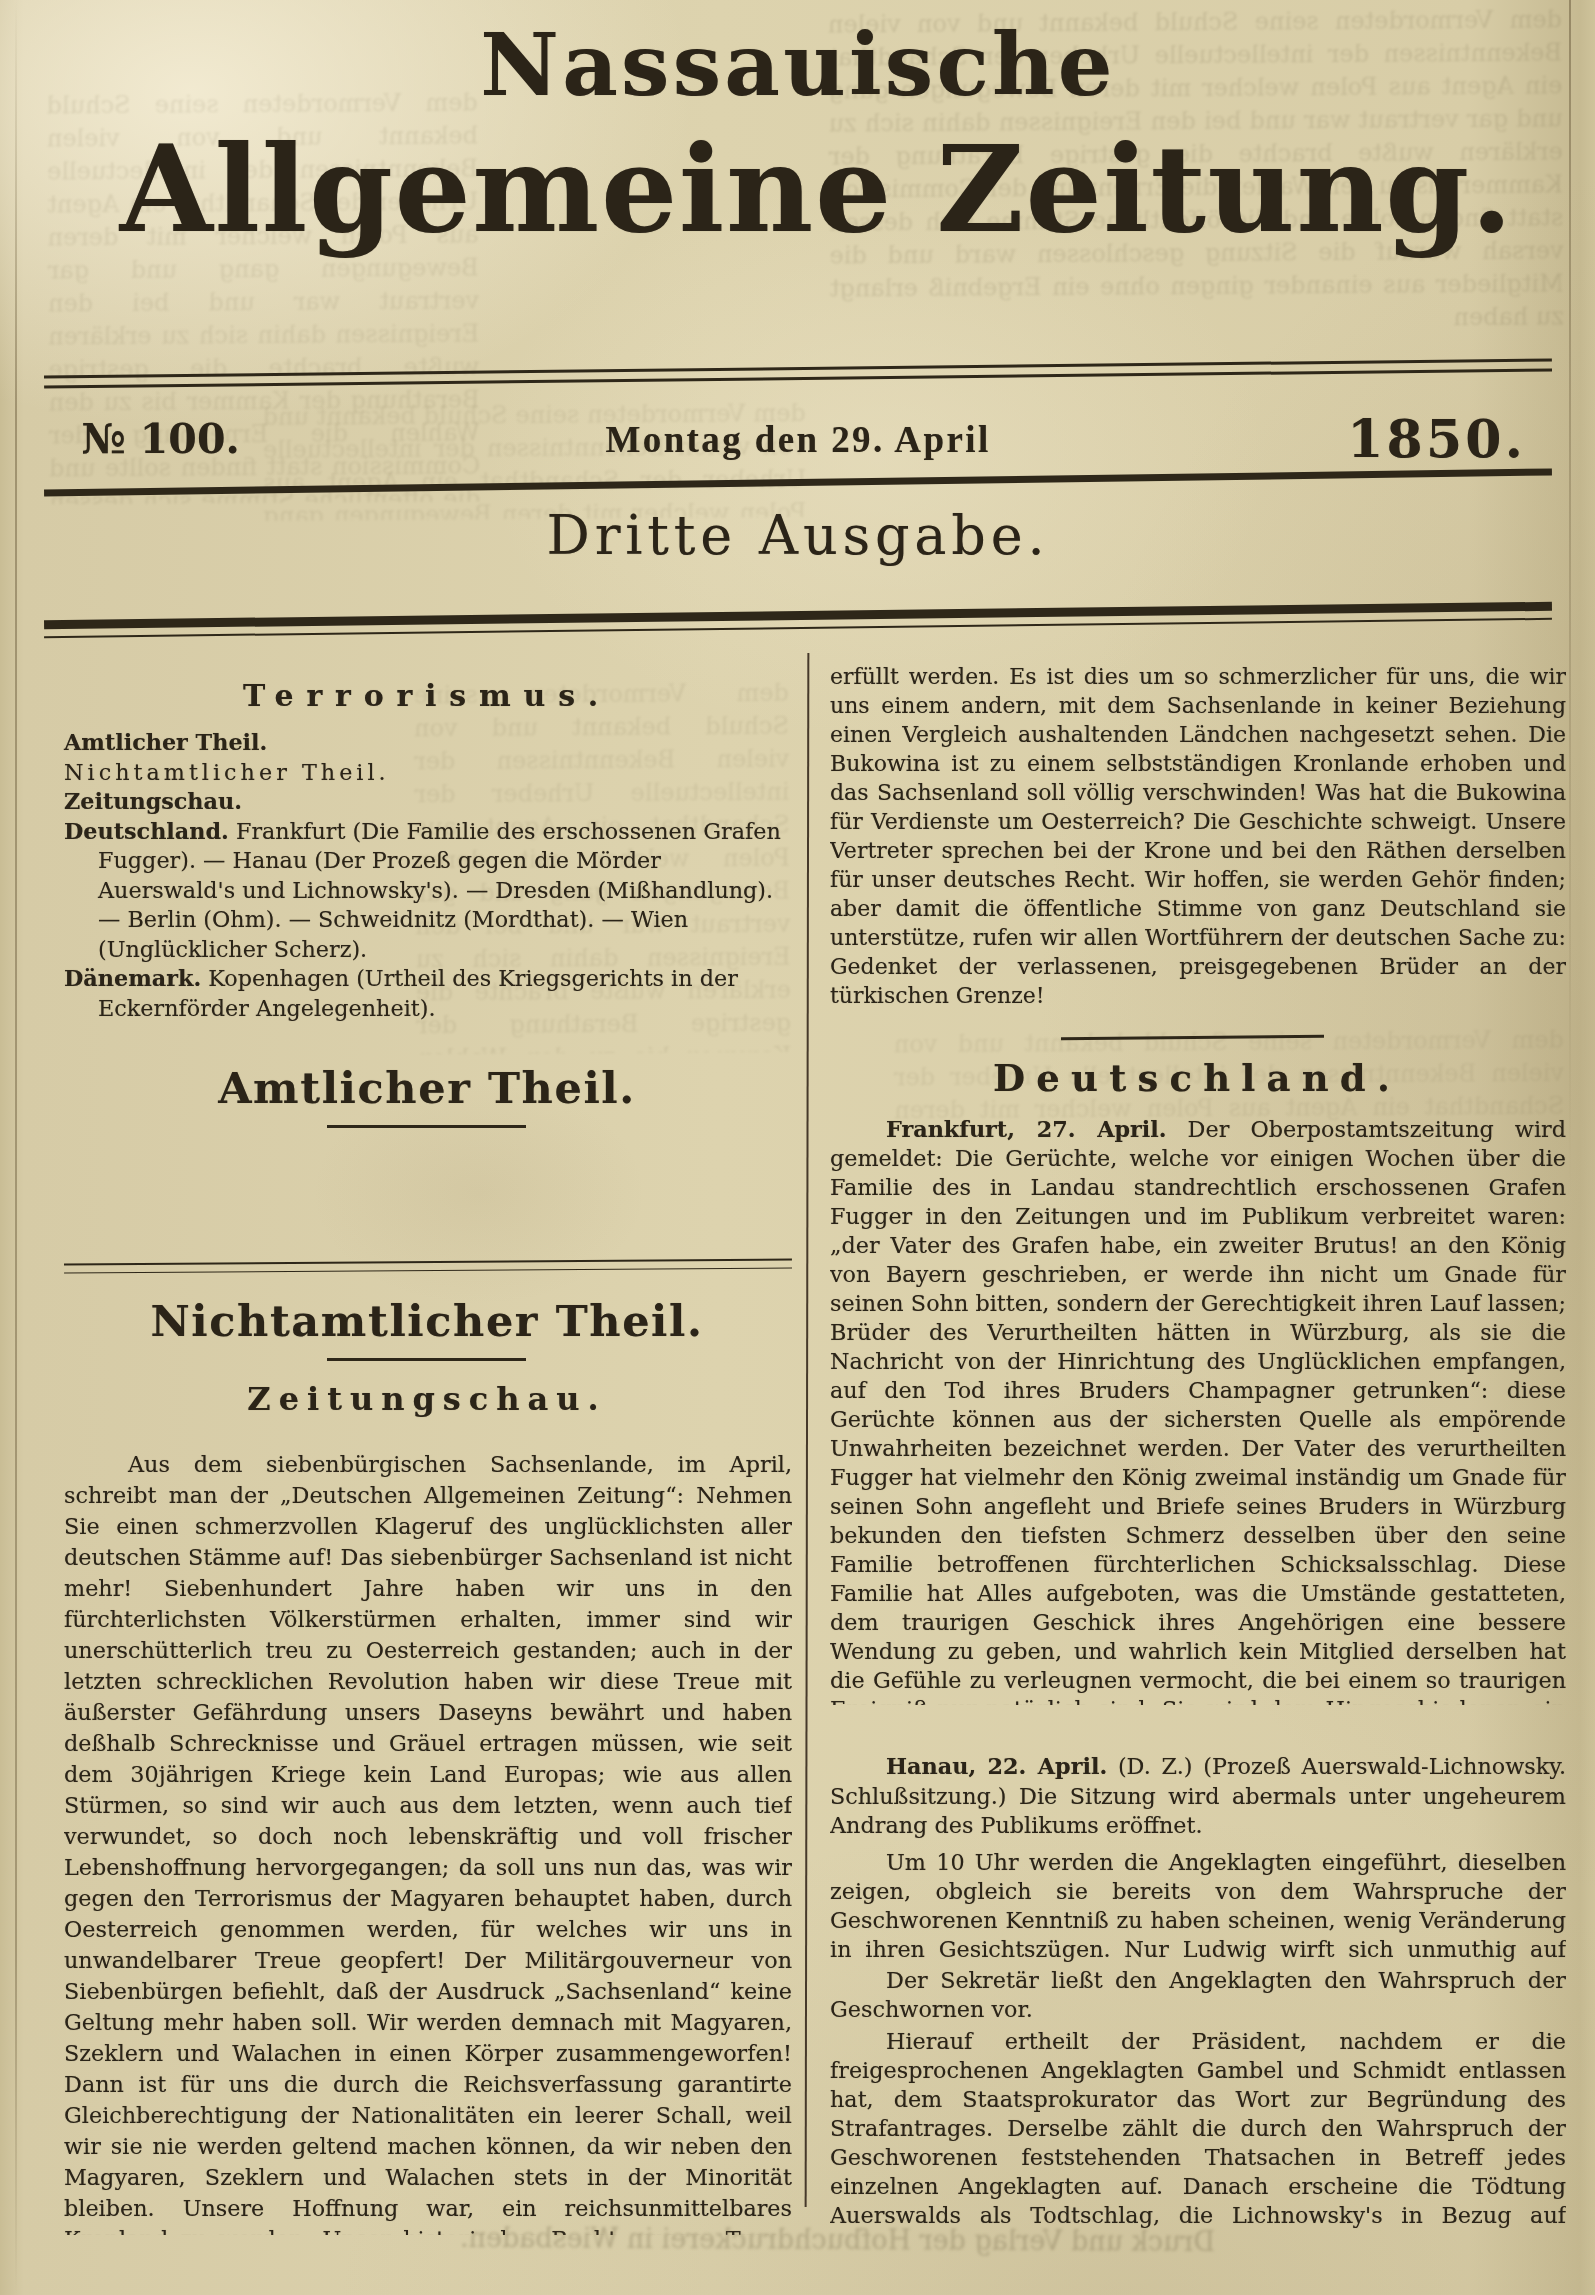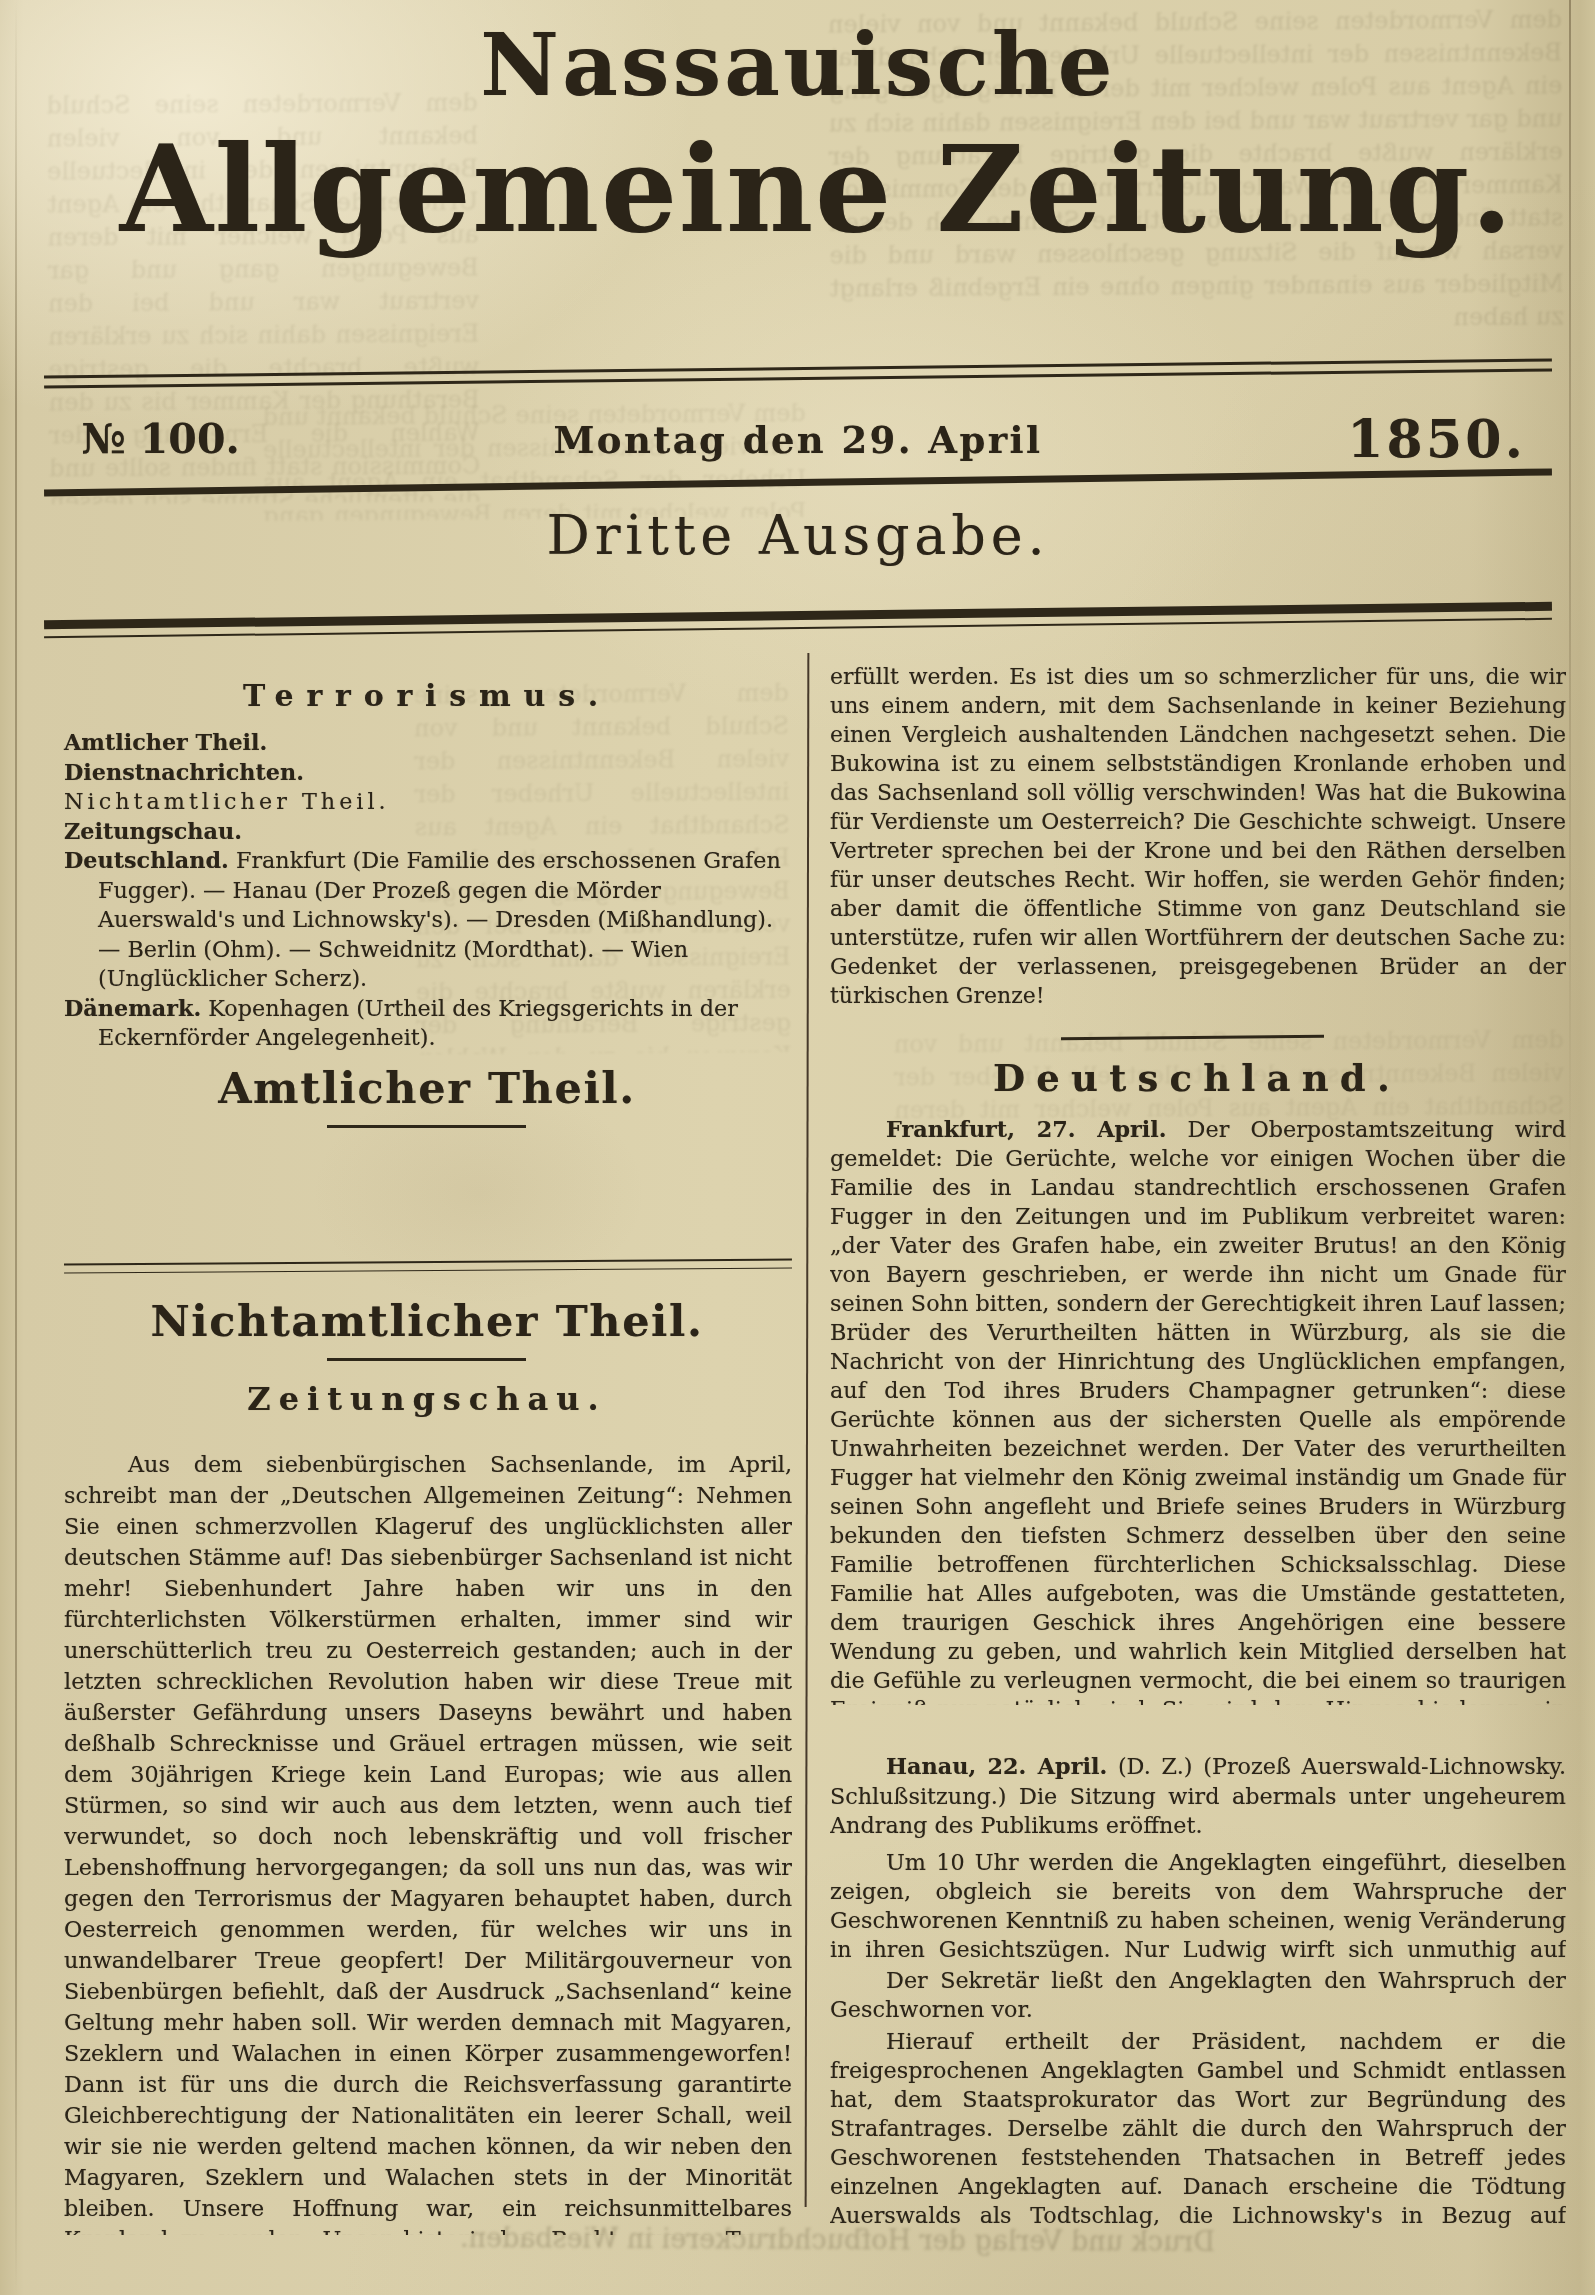--- a/index.html
+++ b/index.html
@@ -41,21 +41,21 @@
   .rule-double:after{height:2.4px;}
   .thinrule-double{background:none;}
   .thinrule-double:before,.thinrule-double:after{content:"";display:block;background:#2e2719;}
   .thinrule-double:before{height:2.4px;margin-bottom:6.4px;}
   .thinrule-double:after{height:1.6px;}
   
   .mast1{top:14.4px;font-size:86px;font-weight:700;letter-spacing:3.2px;}
   .mast2{top:118px;font-size:120px;font-weight:700;letter-spacing:1.6px;padding-left:38px;}
   
   .issue{left:81px;top:415px;font-size:41px;font-weight:700;}
-  .dline{top:418px;font-size:37px;font-weight:700;letter-spacing:2.4px;}
+  .dline{top:418px;font-size:37px;font-weight:700;letter-spacing:2.4px;font-family:Liberation Serif, serif;}
   .year{right:70px;top:408px;font-size:52px;font-weight:700;letter-spacing:3.2px;}
   .edition{top:504px;font-size:54px;font-weight:400;letter-spacing:4.8px;}
   
   .col-divider{left:806px;top:653px;width:2.4px;height:1554px;background:#46392a;transform:rotate(.1deg);}
   .body-text{font-size:22.3px;line-height:30px;text-align:justify;overflow:hidden;}
   .lead{font-weight:700;}
   .h-big{font-size:43px;font-weight:700;letter-spacing:1.6px;}
   .h-med{font-size:32px;font-weight:700;}
   p{margin:0;}
   .ov-item{padding-left:34px;text-indent:-34px;}
@@ -96,21 +96,20 @@
 
   <div class="rule" style="left:44px;top:611px;width:1508px;height:8.8px;transform:rotate(-.7deg);"></div>
   <div class="rule" style="left:44px;top:627px;width:1508px;height:2.4px;transform:rotate(-.7deg);"></div>
 
   <div class="col-divider abs"></div>
 
   <div class="abs ink" style="left:64px;top:678px;width:726px;text-align:center;font-size:30px;font-weight:700;letter-spacing:12.8px;">Terrorismus.</div>
 
   <div class="abs" style="left:64px;top:728px;width:728px;font-size:22.3px;line-height:29.5px;">
     <p class="ov-item"><span class="lead ink">Amtlicher Theil.</span><span class="ink"></span></p>
-    <p class="ov-item"><span class="lead ink">Dienstnachrichten.</span><span class="ink"></span></p>
     <p class="ov-item"><span class="ink" style="letter-spacing:4px;">Nichtamtlicher Theil.</span><span class="ink"></span></p>
     <p class="ov-item"><span class="lead ink">Zeitungschau.</span><span class="ink"></span></p>
     <p class="ov-item"><span class="lead ink">Deutschland.</span><span class="ink"> Frankfurt (Die Familie des erschossenen Grafen Fugger). — Hanau (Der Prozeß gegen die Mörder Auerswald's und Lichnowsky's). — Dresden (Mißhandlung). — Berlin (Ohm). — Schweidnitz (Mordthat). — Wien (Unglücklicher Scherz).</span></p>
     <p class="ov-item"><span class="lead ink">Dänemark.</span><span class="ink"> Kopenhagen (Urtheil des Kriegsgerichts in der Eckernförder Angelegenheit).</span></p>
   </div>
 
   <div class="abs center ink h-big" style="left:64px;top:1063px;width:726px;text-align:center;">Amtlicher Theil.</div>
   <div class="rule" style="left:327px;top:1125px;width:199px;height:3.2px;"></div>
 
 

